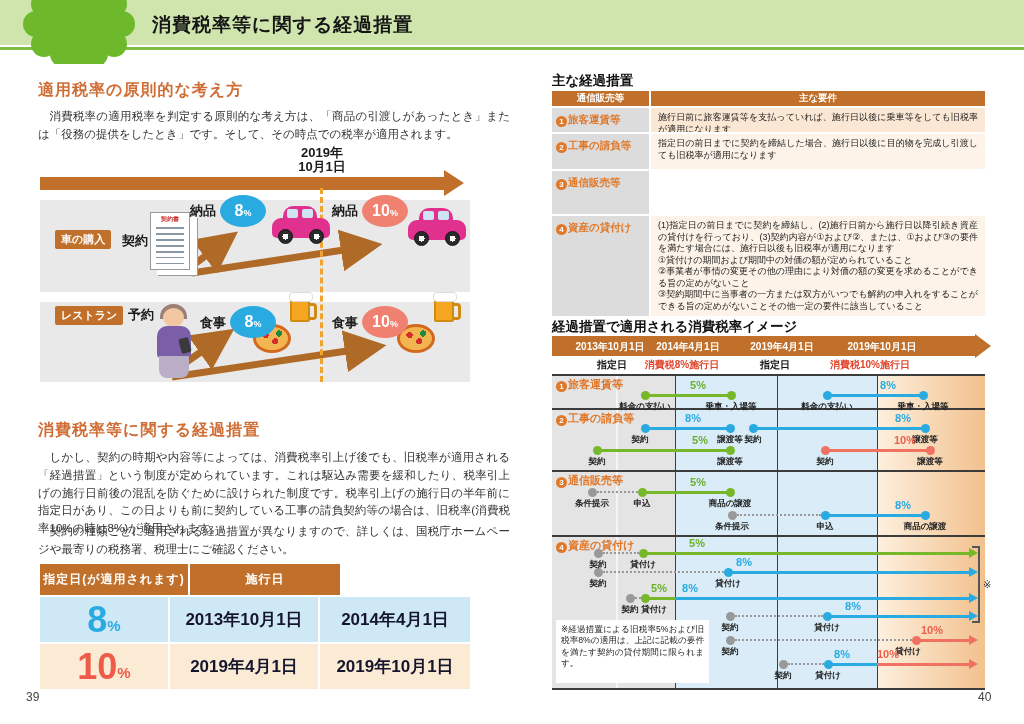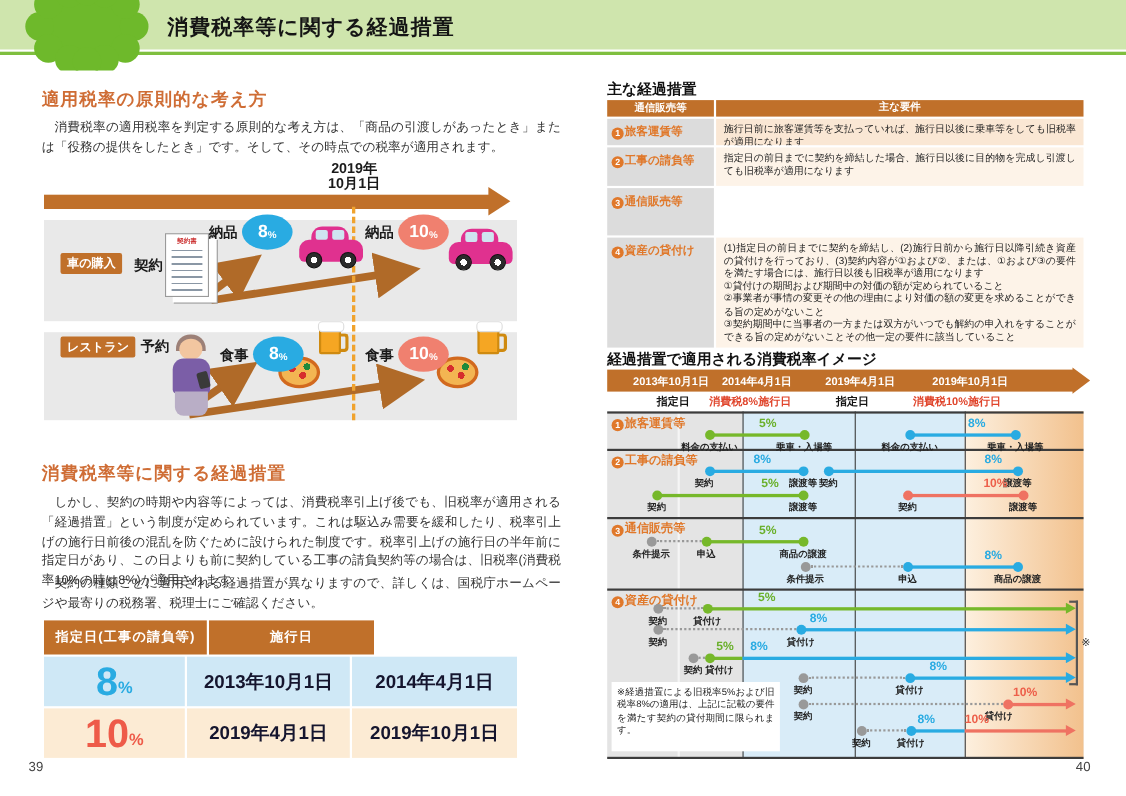--- a/index.html
+++ b/index.html
@@ -214,21 +214,21 @@
     <div class="beer" style="left:394px;top:152px;"></div>
     <div class="pizza" style="left:357px;top:178px;"></div>
   </div>
 
   <div class="h2" style="left:38px;top:420px;">消費税率等に関する経過措置</div>
   <div class="para" style="left:38px;top:449px;">しかし、契約の時期や内容等によっては、消費税率引上げ後でも、旧税率が適用される「経過措置」という制度が定められています。これは駆込み需要を緩和したり、税率引上げの施行日前後の混乱を防ぐために設けられた制度です。税率引上げの施行日の半年前に指定日があり、この日よりも前に契約している工事の請負契約等の場合は、旧税率(消費税率10%の時は8%)が適用されます。</div>
   <div class="para" style="left:38px;top:523px;">契約の種類ごとに適用される経過措置が異なりますので、詳しくは、国税庁ホームページや最寄りの税務署、税理士にご確認ください。</div>
 
   <div class="rate-table" id="rate-table">
       <div class="rt-row rt-head">
-        <div class="rt-cell rt-c2">指定日(工事の請負等)</div>
+        <div class="rt-cell rt-c2">指定日(が適用されます)</div>
         <div class="rt-cell rt-c3">施行日</div>
       </div>
       <div class="rt-row rt-body rt-blue">
         <div class="rt-cell rt-c1">
           <span class="rt-big rate-blue">8</span>
           <span class="rt-unit rate-blue">%</span>
         </div>
         <div class="rt-cell rt-c2">2013年10月1日</div>
         <div class="rt-cell rt-c3">2014年4月1日</div>
       </div>

